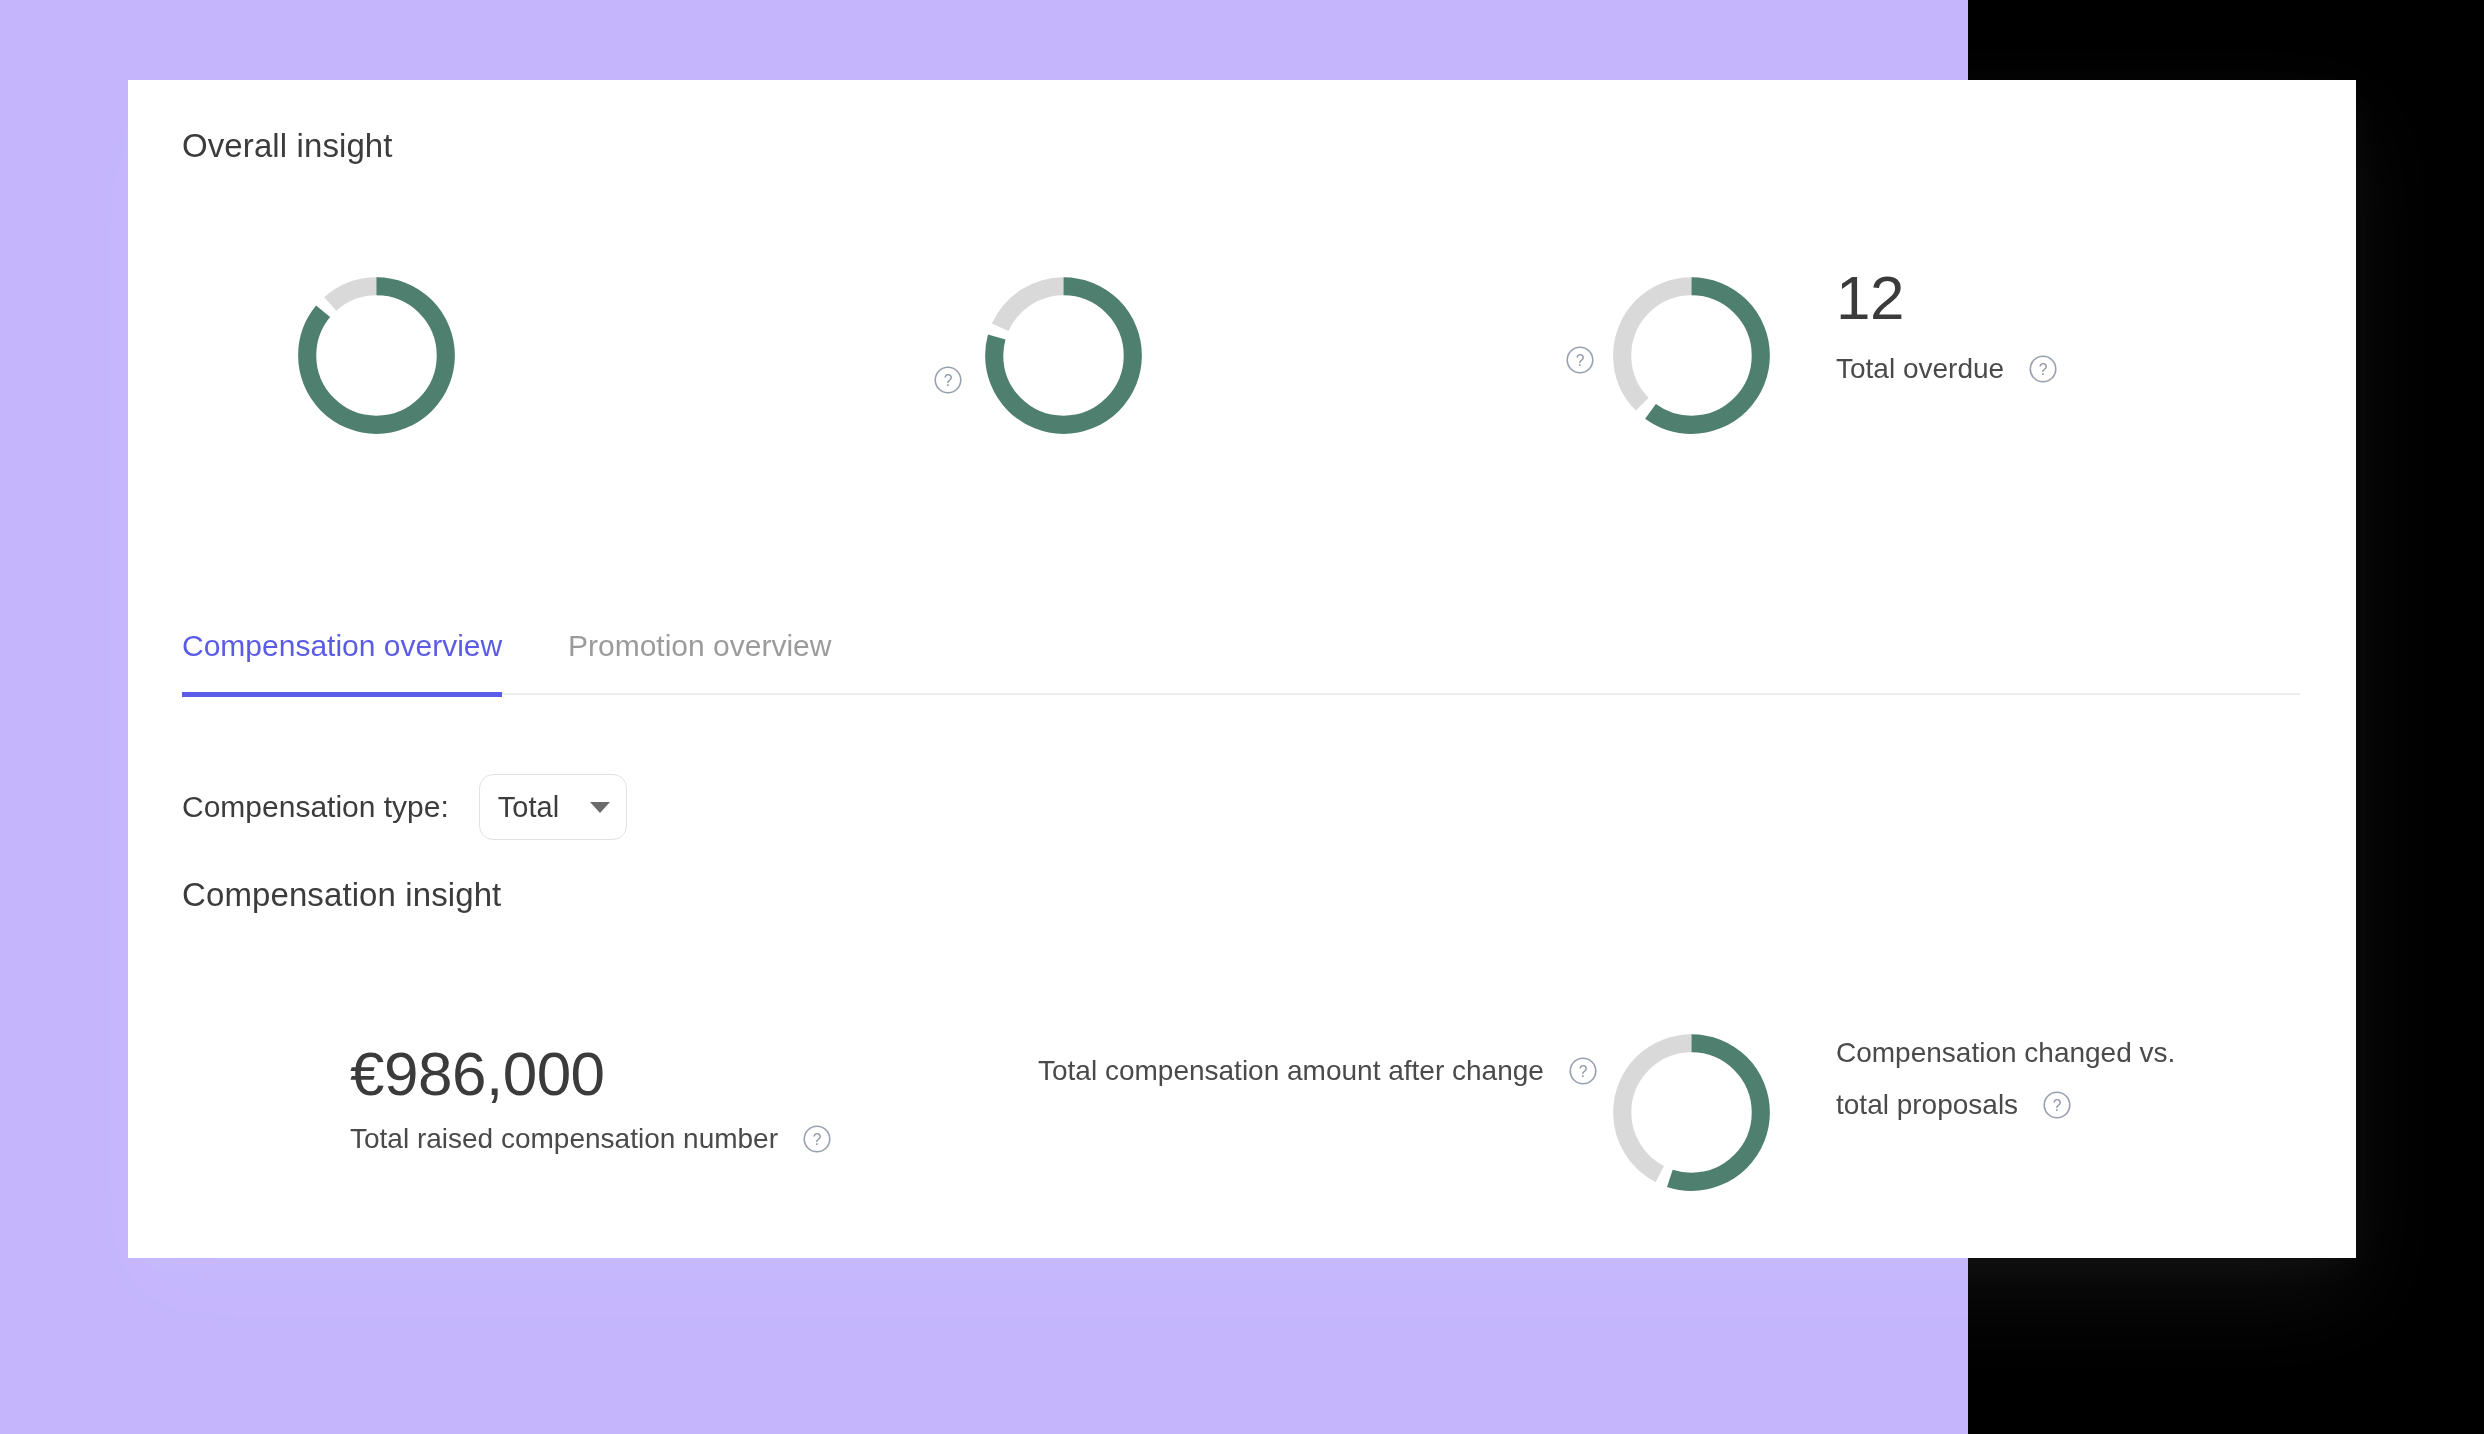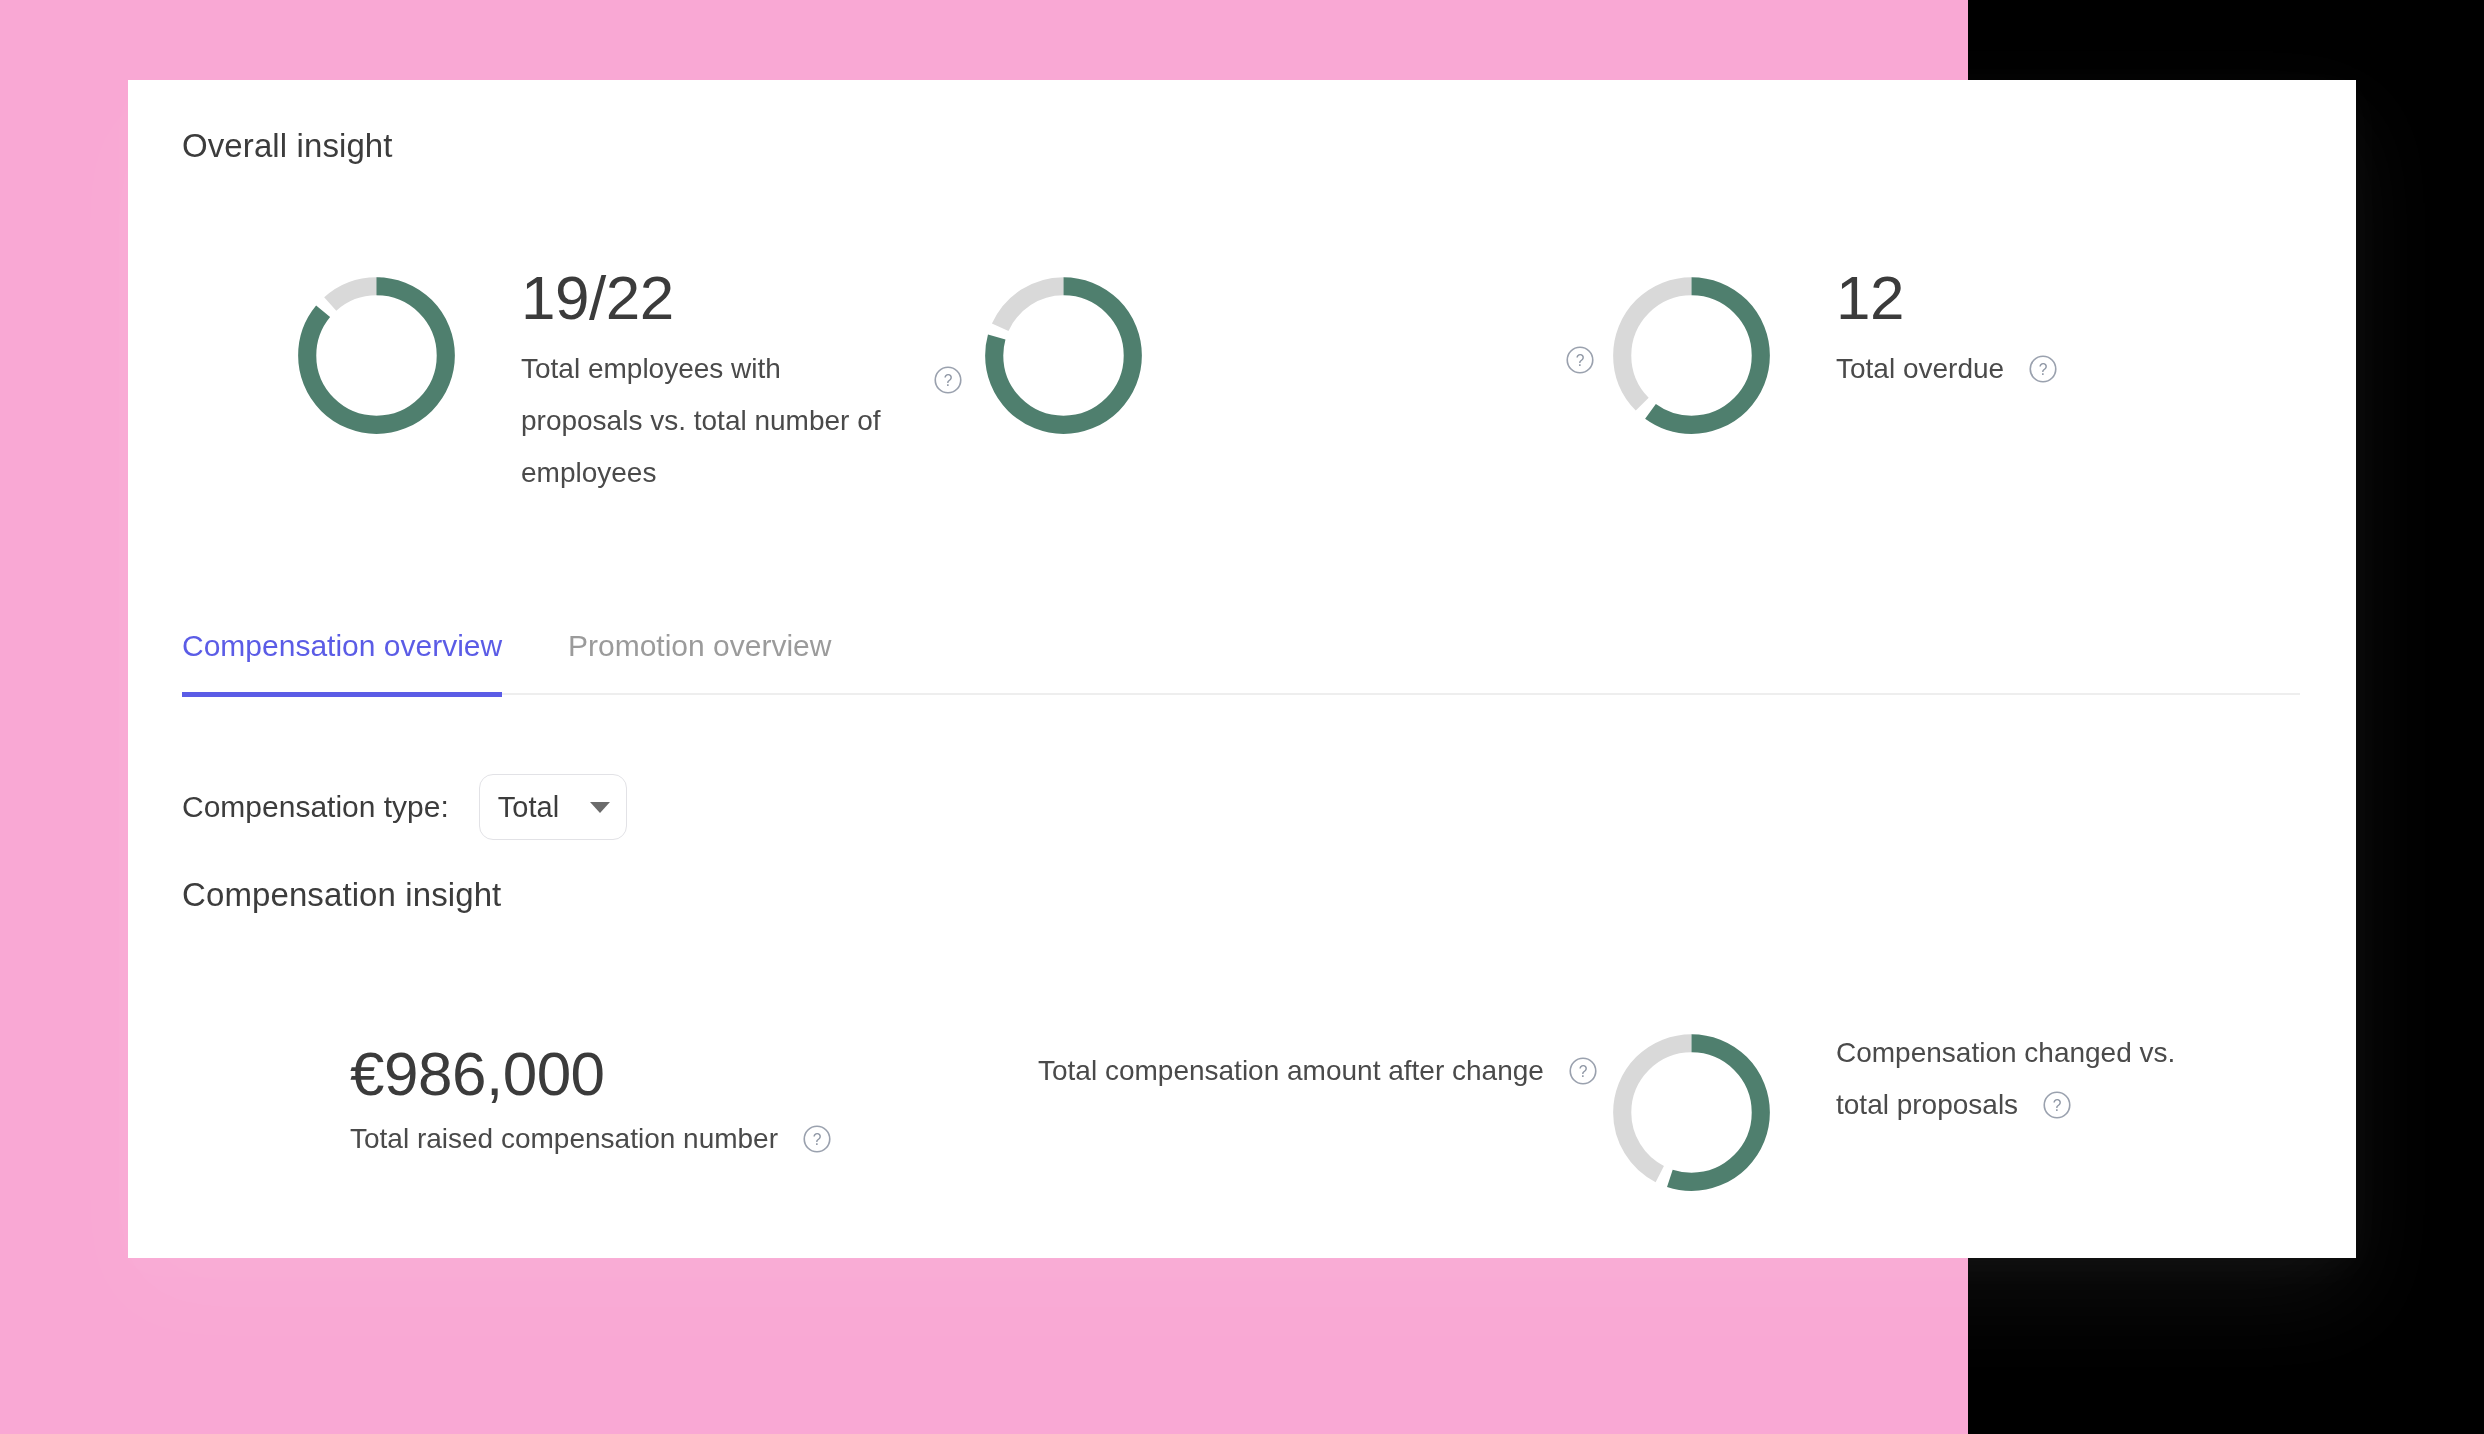--- a/index.html
+++ b/index.html
@@ -12,21 +12,21 @@
     height: 1434px;
     overflow: hidden;
     font-family: "Liberation Sans", "DejaVu Sans", sans-serif;
     -webkit-font-smoothing: antialiased;
   }
 
   .stage {
     position: relative;
     width: 1968px;
     height: 1434px;
-    background: #f9a8d4;
+    background: #c4b5fd;
   }
 
   
   .card {
     position: absolute;
     left: 128px;
     top: 80px;
     width: 2228px;
     height: 1178px;
     background: #ffffff;
@@ -237,24 +237,20 @@
       <div class="section-title" id="overall-insight-title">Overall insight</div>
 
       <div class="stat-row">
 
         <div class="stat" id="stat-employees">
           <div class="donut">
             <svg viewBox="0 0 100 100" aria-hidden="true">
               <circle cx="50" cy="50" r="42" fill="none" stroke="#d9d9d9" stroke-width="11" stroke-dasharray="33.3 230.6" stroke-dashoffset="-232.8" transform="rotate(-90 50 50)"></circle>
               <circle cx="50" cy="50" r="42" fill="none" stroke="#4f7f6e" stroke-width="11" stroke-dasharray="226.6 37.3" stroke-dashoffset="0" transform="rotate(-90 50 50)"></circle>
             </svg>
-          </div>
-          <div class="stat-text">
-            <div class="stat-value">19/22</div>
-            <div class="stat-label">Total employees with proposals vs. total number of employees</div>
           </div>
         </div>
 
         <div class="stat" id="stat-signedoff">
           <div class="donut">
             <svg viewBox="0 0 100 100" aria-hidden="true">
               <circle cx="50" cy="50" r="42" fill="none" stroke="#d9d9d9" stroke-width="11" stroke-dasharray="48.7 215.2" stroke-dashoffset="-215.2" transform="rotate(-90 50 50)"></circle>
               <circle cx="50" cy="50" r="42" fill="none" stroke="#4f7f6e" stroke-width="11" stroke-dasharray="209.0 54.9" stroke-dashoffset="0" transform="rotate(-90 50 50)"></circle>
             </svg>
           </div>

